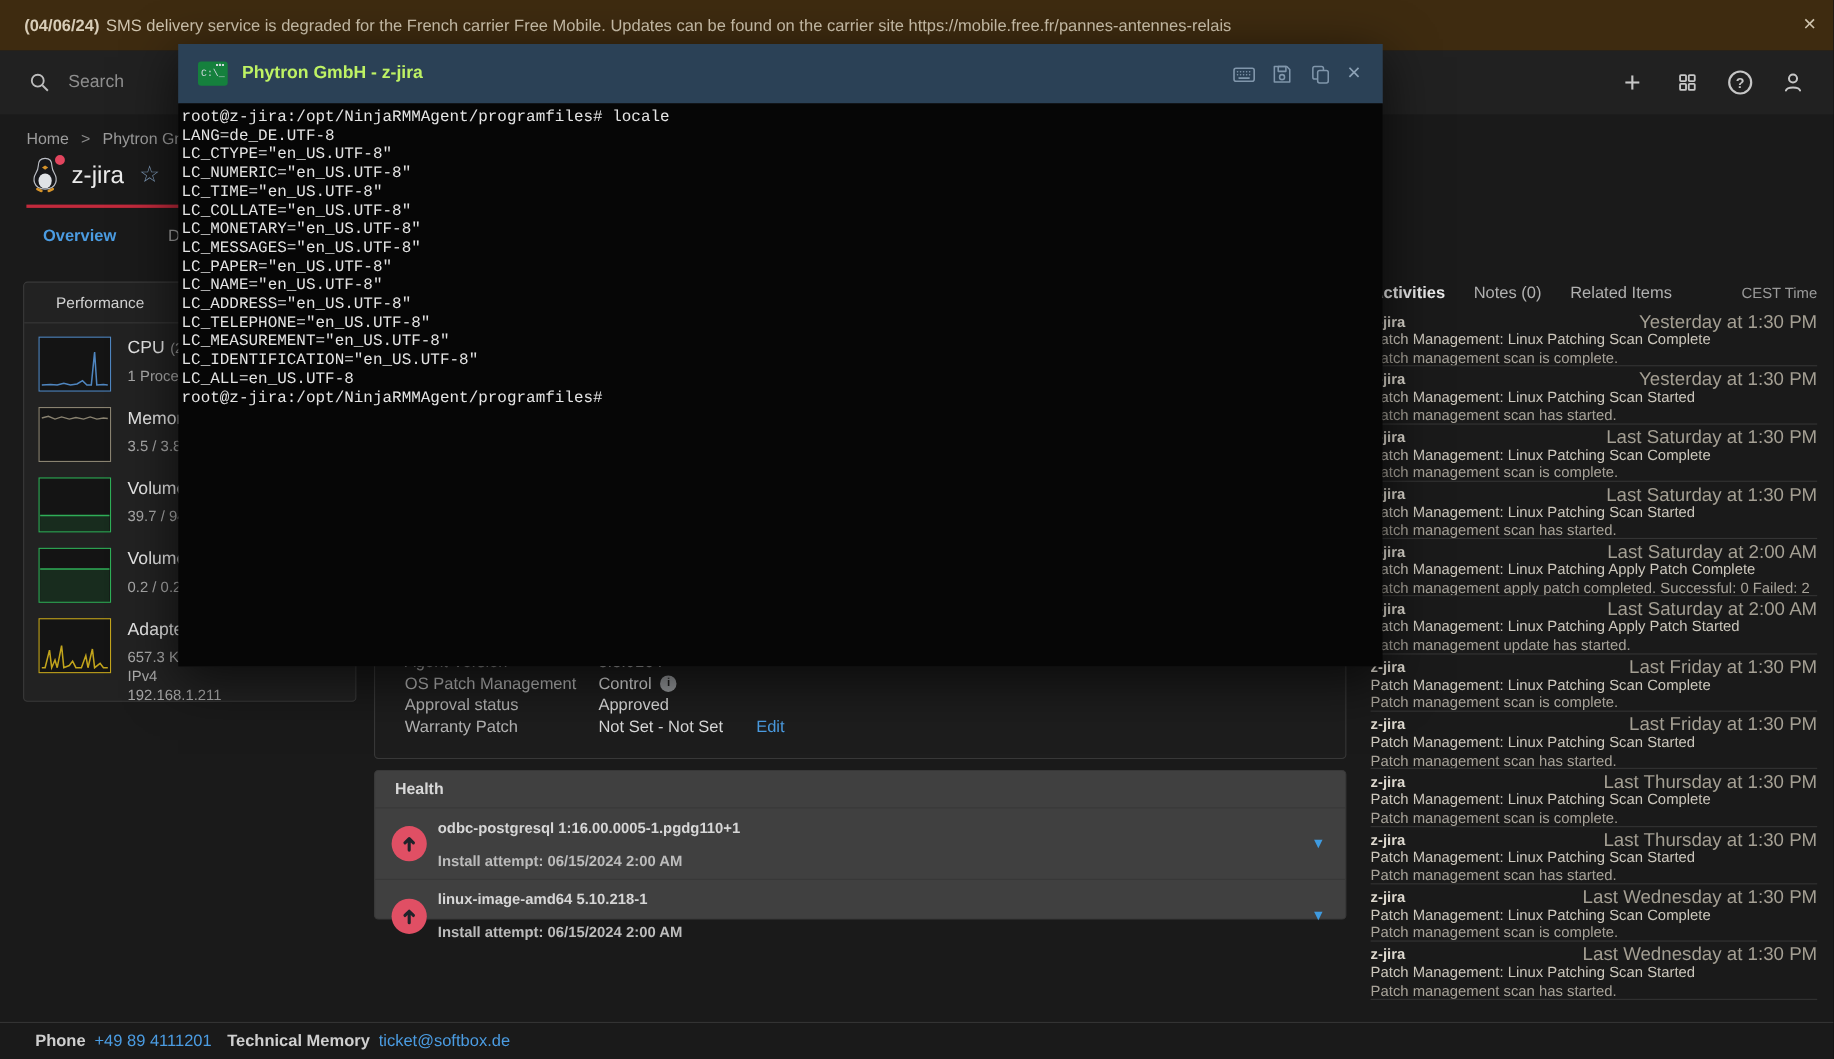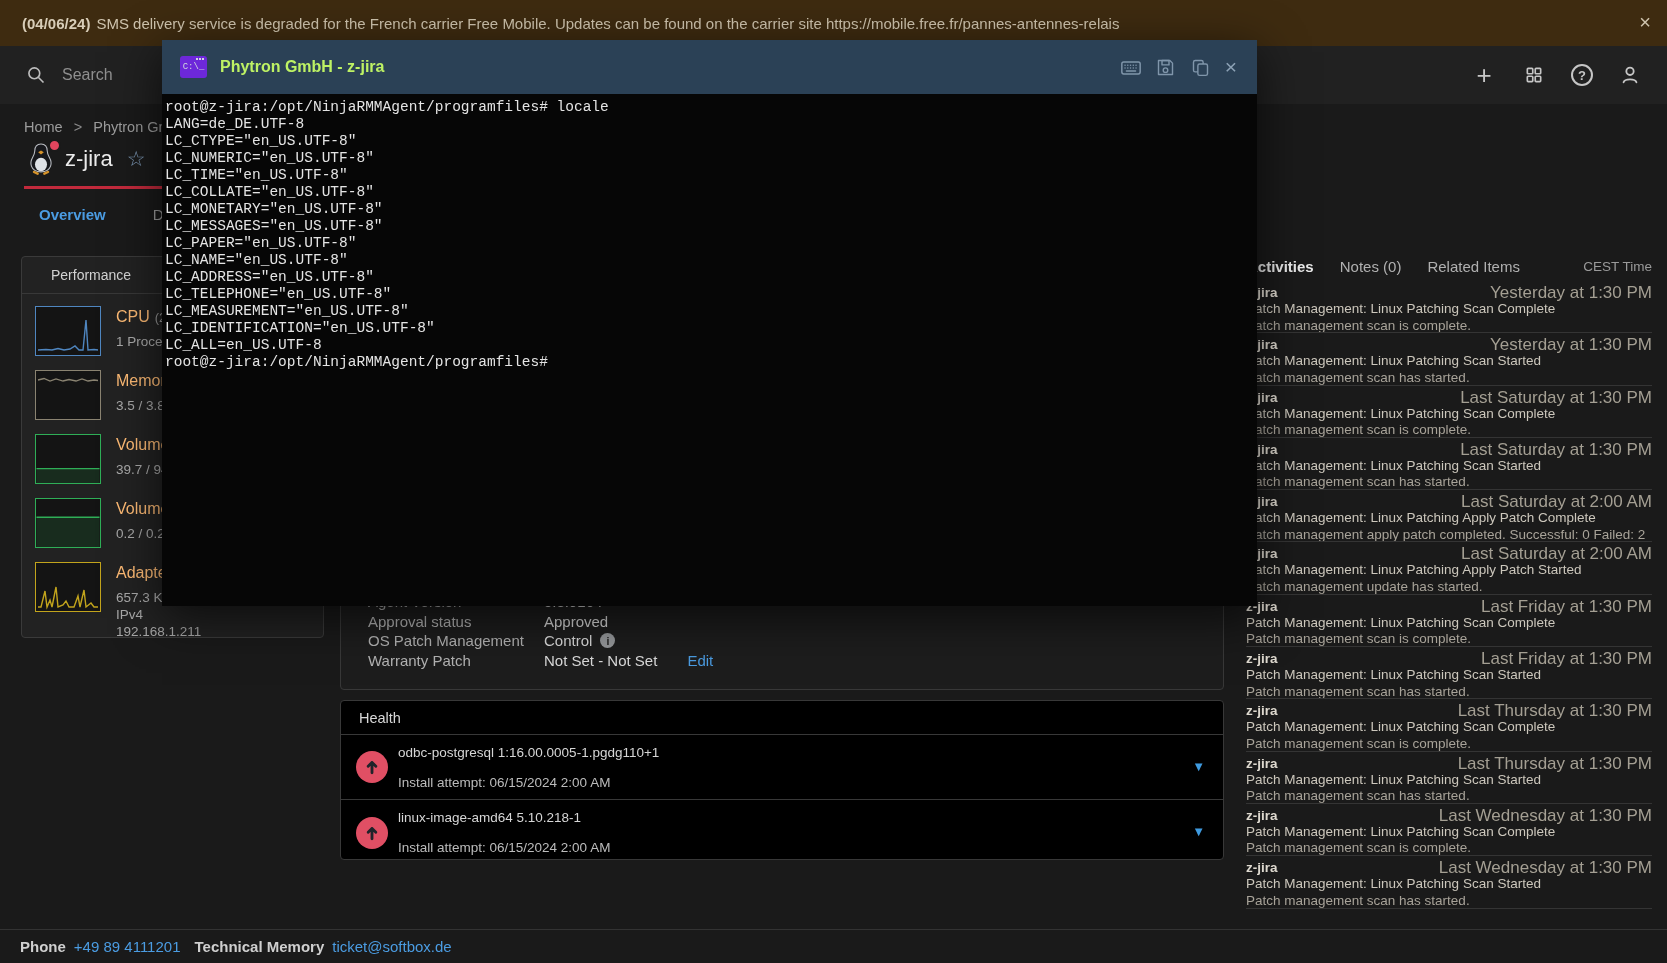--- a/index.html
+++ b/index.html
@@ -38,39 +38,39 @@
   
   .perf-panel{position:absolute;left:21px;top:256px;width:303px;height:382px;background:#222222;
               border:1px solid #3a3a3a;border-radius:4px;}
   .perf-header{height:37px;line-height:37px;padding-left:29px;font-size:14px;color:#d2d2d2;
                border-bottom:1px solid #383838;}
   .perf-list{padding:12px 0 0 13px;}
   .perf-row{display:flex;margin-bottom:14px;cursor:pointer;}
   .perf-chart{width:66px;height:50px;border:1px solid;background:#141414;flex:0 0 66px;}
   .perf-chart svg{display:block;width:100%;height:100%;}
   .perf-texts{margin-left:15px;padding-top:2px;white-space:nowrap;}
-  .perf-label{font-size:16px;color:#fdba74;}
+  .perf-label{font-size:16px;color:#e5e5e5;}
   .perf-extra{font-size:13px;color:#9a9a9a;margin-left:5px;}
   .perf-sub{font-size:13.5px;color:#a8a8a8;margin-top:7px;line-height:17px;}
   .perf-sub div{margin:0;}
 
   
   .details-panel{position:absolute;left:340px;top:520px;width:884px;height:170px;background:#1d1d1d;
                  border:1px solid #383838;border-radius:4px;}
   .detail-rows{position:absolute;left:368px;top:592px;}
   .detail-row{display:flex;align-items:center;height:19.5px;font-size:15px;}
   .detail-label{width:176px;color:#b3b3b3;}
   .detail-value{color:#dadada;}
   .info-icon{display:inline-flex;align-items:center;justify-content:center;width:15px;height:15px;margin-left:8px;
              border-radius:50%;background:#96989b;color:#1d1d1d;font-size:10.5px;font-weight:bold;cursor:pointer;}
   .edit-link{color:#4b9ce2;margin-left:30px;cursor:pointer;text-decoration:none;}
 
   
-  .health-panel{position:absolute;left:340px;top:700px;width:884px;height:160px;background:#000000;
-                border:1px solid #383838;border-radius:4px;}
+  .health-panel{position:absolute;left:340px;top:700px;width:884px;height:136px;background:#404040;
+                border:1px solid #383838;border-radius:4px;font-weight:bold;}
   .health-header{height:34px;line-height:34px;padding-left:18px;font-size:14.5px;color:#d8d8d8;
                  border-bottom:1px solid #383838;}
   .health-item{position:relative;height:65px;display:flex;align-items:center;padding-left:15px;
                border-bottom:1px solid #383838;}
   .health-item:last-child{border-bottom:none;}
   .health-icon{width:32px;height:32px;border-radius:50%;background:#e04f64;display:flex;
                align-items:center;justify-content:center;flex:0 0 32px;}
   .health-text{margin-left:10px;}
   .health-name{font-size:13.5px;color:#d6d6d6;}
   .health-attempt{font-size:13.5px;color:#bcbcbc;margin-top:15px;}
@@ -84,29 +84,29 @@
   .act-list{position:absolute;left:1246px;top:281px;width:406px;}
   .act-entry{height:52.3px;border-bottom:1px solid #343434;padding-top:3px;overflow:hidden;}
   .act-head{display:flex;justify-content:space-between;line-height:17px;}
   .act-name{font-size:13.5px;font-weight:bold;color:#ded9cf;}
   .act-time{font-size:17px;color:#a49f93;}
   .act-title{font-size:13.5px;color:#ccc7bc;line-height:16.5px;white-space:nowrap;}
   .act-desc{font-size:13.5px;color:#a8a399;line-height:16px;white-space:nowrap;}
 
   
   .footer{position:absolute;left:0;top:929px;width:1667px;height:34px;border-top:1px solid #333;
-          display:flex;align-items:center;padding-left:20px;font-size:15px;color:#cfcfcf;}
+          display:flex;align-items:center;padding-left:32px;font-size:15px;color:#cfcfcf;}
   .footer b{font-weight:bold;}
   .footer a{color:#4b9ce2;text-decoration:none;cursor:pointer;margin:0 14px 0 8px;}
 
   
   .modal{position:absolute;left:162px;top:40px;width:1095px;height:566px;z-index:100;
          box-shadow:0 12px 45px rgba(0,0,0,.65);}
   .modal-titlebar{height:54px;background:#2b4156;display:flex;align-items:center;padding:0 20px 0 18px;}
-  .term-app-icon{width:27px;height:22px;background:#6d28d9;border-radius:3px;position:relative;
+  .term-app-icon{width:27px;height:22px;background:#15803d;border-radius:3px;position:relative;
                  display:flex;align-items:center;justify-content:center;flex:0 0 27px;}
   .term-app-icon span{color:#cfd6dd;font-size:9px;font-family:"Liberation Mono",monospace;}
   .term-app-icon i{position:absolute;top:2px;right:3px;width:8px;height:2px;
                    border-top:2px dotted #cfd6dd;font-size:0;}
   .modal-title{margin-left:13px;font-size:16px;font-weight:bold;color:#bef264;}
   .modal-actions{margin-left:auto;display:flex;align-items:center;gap:13px;color:#8096ab;}
   .m-icon{width:22px;height:22px;display:flex;align-items:center;justify-content:center;cursor:pointer;}
   .m-close{font-size:21px;line-height:20px;cursor:pointer;color:#8da2b6;}
   .modal-body{height:512px;background:#060606;padding:5px 0 0 3px;overflow:hidden;cursor:text;}
   .term-line{font-family:"Liberation Mono",monospace;font-size:14.5px;line-height:17px;
@@ -252,27 +252,27 @@
       </div>
   </div>
 
   <div class="details-panel"></div>
   <div class="detail-rows">
       <div class="detail-row">
        <span class="detail-label">Agent Version</span>
        <span class="detail-value">5.3.9164</span>
      </div>
       <div class="detail-row">
-       <span class="detail-label">Approval status</span>
-       <span class="detail-value">Approved</span>
-     </div>
-      <div class="detail-row">
        <span class="detail-label">OS Patch Management</span>
        <span class="detail-value">Control</span>
         <span class="info-icon">i</span>
+     </div>
+      <div class="detail-row">
+       <span class="detail-label">Approval status</span>
+       <span class="detail-value">Approved</span>
      </div>
       <div class="detail-row">
        <span class="detail-label">Warranty Patch</span>
        <span class="detail-value">Not Set - Not Set</span>
         <a class="edit-link">Edit</a>
      </div>
     </div>
 
   <div class="health-panel">
     <div class="health-header">Health</div>

